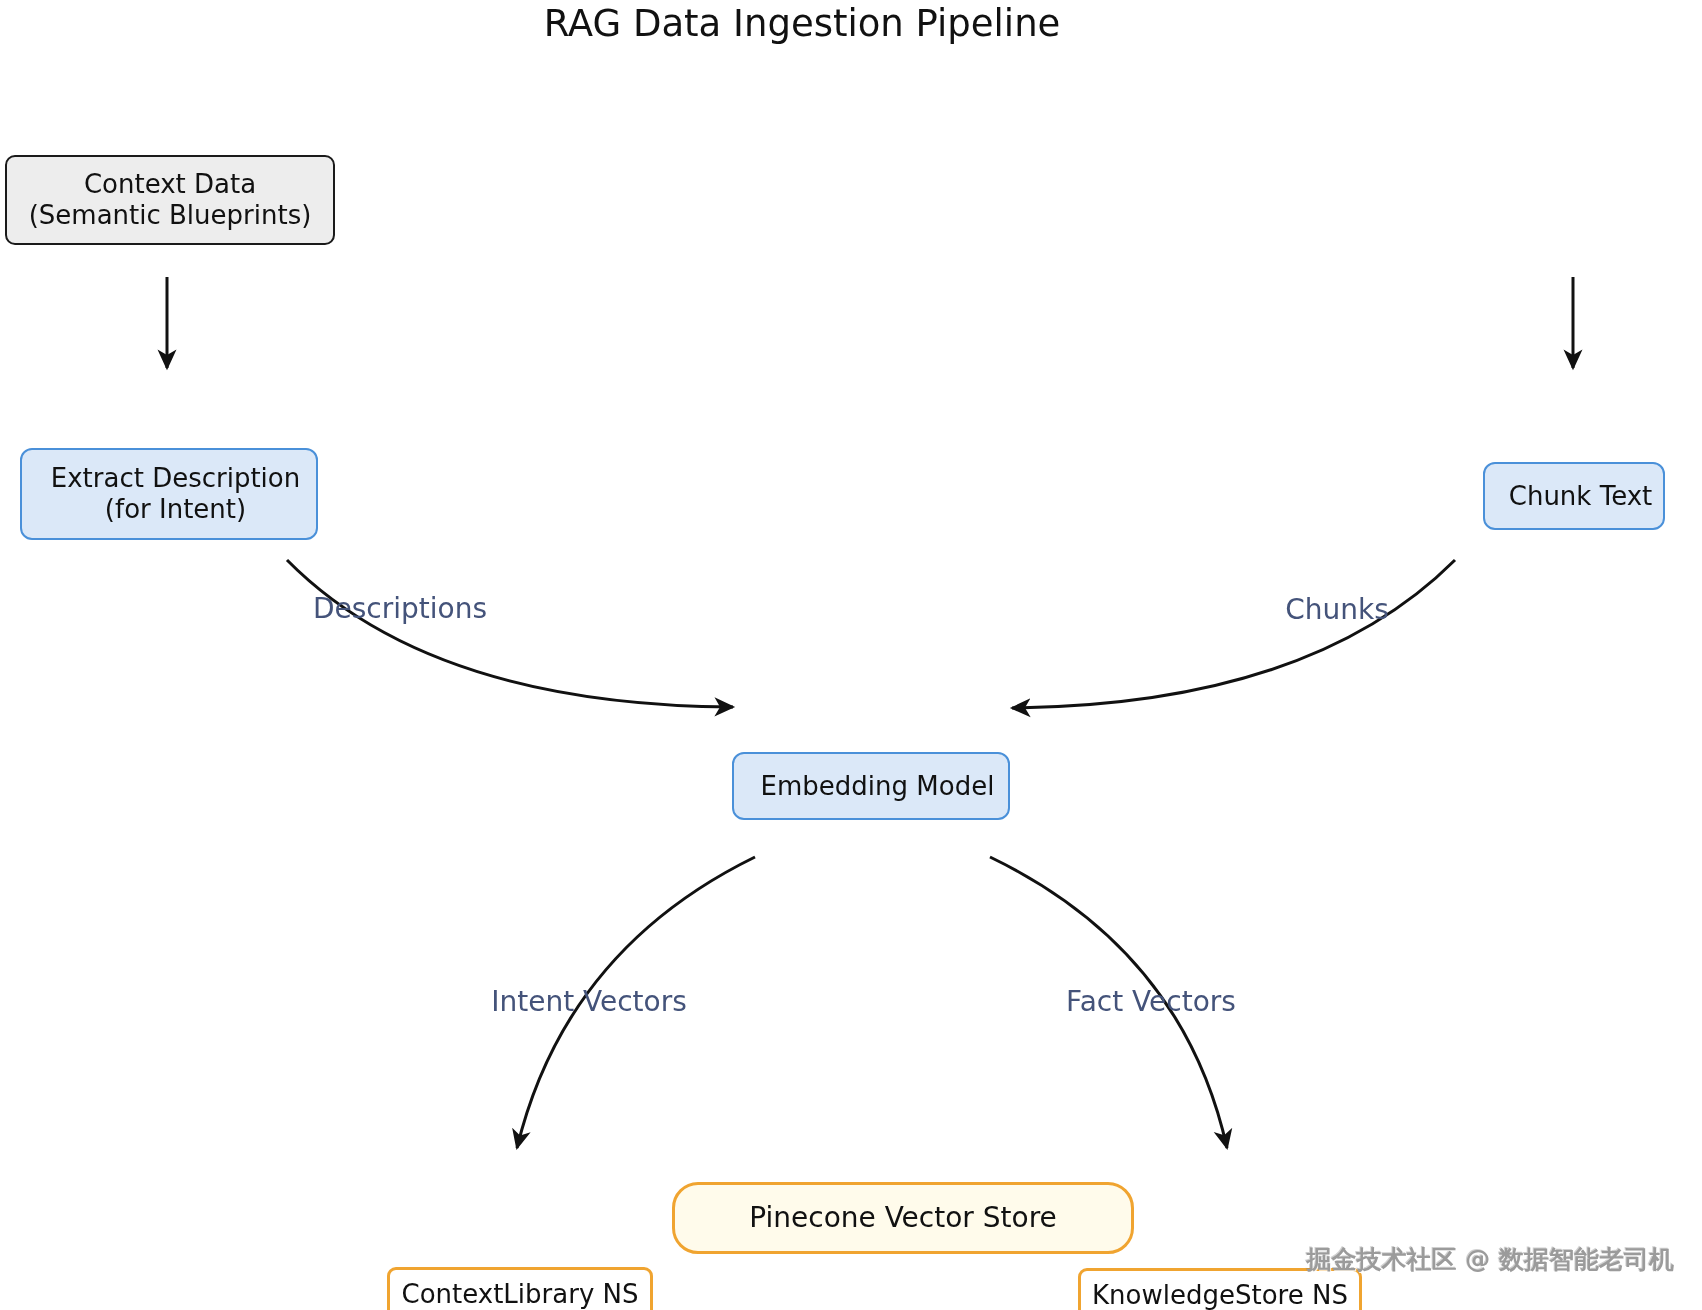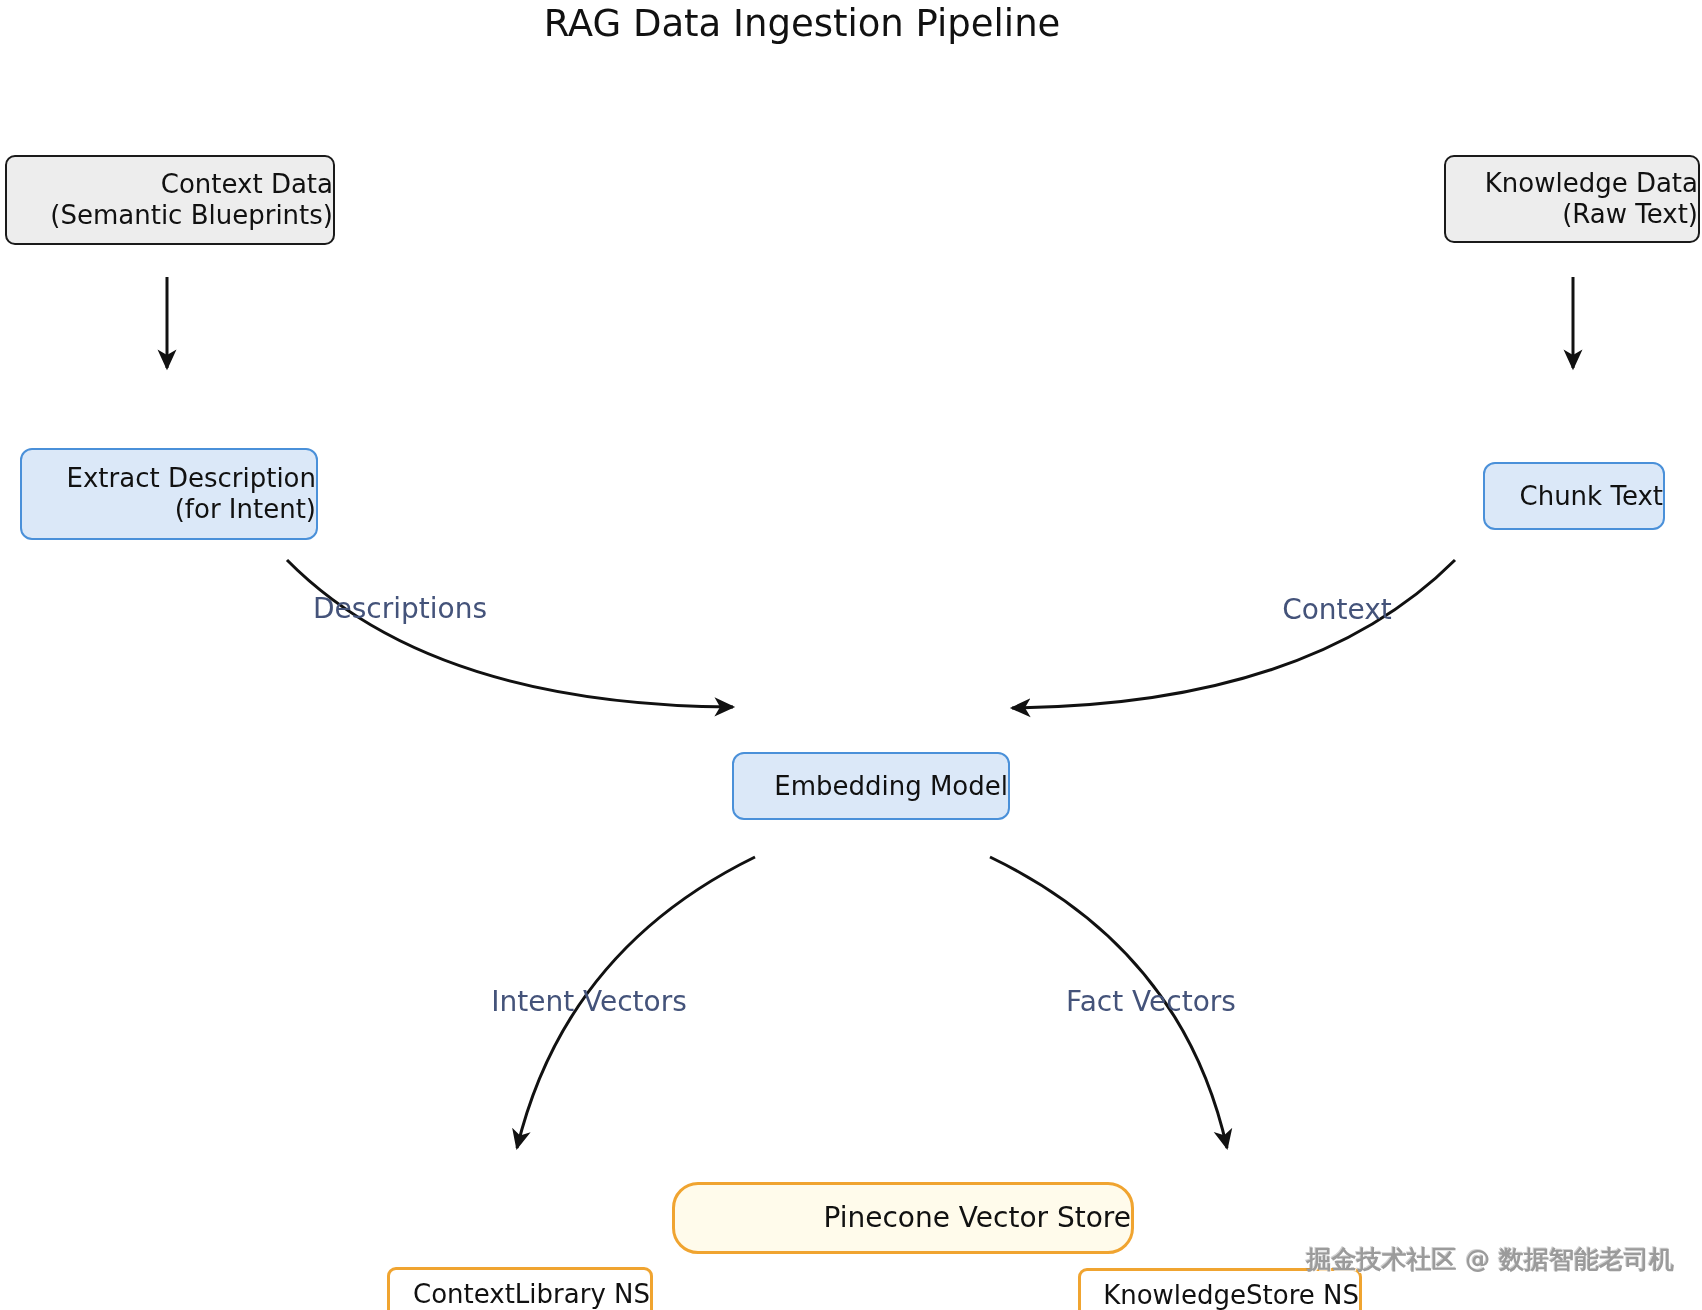--- a/index.html
+++ b/index.html
@@ -13,21 +13,21 @@
   .canvas{
     position:relative; width:1702px; height:1310px; overflow:hidden;
     background:#ffffff; font-family:"DejaVu Sans","Liberation Sans",sans-serif;
   }
   .title{
     position:absolute; top:2px; left:802px; transform:translateX(-50%);
     font-size:37px; color:var(--title-color); white-space:nowrap;
   }
   .node{
     position:absolute; display:flex; flex-direction:column; justify-content:center;
-    align-items:flex-end; text-align:center; box-sizing:border-box;
+    align-items:center; text-align:center; box-sizing:border-box;
     font-size:26px; line-height:1.18; color:#111;
   }
   .node-gray{ background:var(--node-gray-fill); border:2.5px solid var(--node-gray-border); border-radius:10px;}
   .node-blue{ background:var(--node-blue-fill); border:2.5px solid var(--node-blue-border); border-radius:12px;padding-left:13px;}
   .node-cream{background:var(--node-cream-fill); border:3px solid var(--node-orange-border); border-radius:26px; font-size:28px;}
   .node-ns{  background:#ffffff; border:3px solid var(--node-orange-border); border-radius:9px; font-size:26px;}
   .edge-label{
     position:absolute; transform:translateX(-50%); white-space:nowrap;
     font-size:28px; color:var(--edge-label-color);
   }
@@ -59,24 +59,20 @@
     <path class="edge" d="M1455,560 Q1310,705 1012,708" marker-end="url(#ah)"></path>
     <path class="edge" d="M755,857 Q565,950 517,1148" marker-end="url(#ah)"></path>
     <path class="edge" d="M990,857 Q1183,950 1227,1148" marker-end="url(#ah)"></path>
   </svg>
 
   <div class="node node-gray" style="left:5px; top:155px; width:330px; height:90px;">
     <span>Context Data</span>
     <span>(Semantic Blueprints)</span>
   </div>
 
-  <div class="node node-gray" style="left:1444px; top:155px; width:256px; height:88px;">
-    <span>Knowledge Data</span>
-    <span>(Raw Text)</span>
-  </div>
 
   <div class="node node-blue" style="left:20px; top:448px; width:298px; height:92px;">
     <span>Extract Description</span>
     <span>(for Intent)</span>
   </div>
 
   <div class="node node-blue" style="left:1483px; top:462px; width:182px; height:68px;">
     <span>Chunk Text</span>
   </div>
 
@@ -90,19 +86,19 @@
 
   <div class="node node-ns" style="left:387px; top:1267px; width:266px; height:54px;">
     <span>ContextLibrary NS</span>
   </div>
 
   <div class="node node-ns" style="left:1078px; top:1268px; width:284px; height:54px;">
     <span>KnowledgeStore NS</span>
   </div>
 
   <div class="edge-label" style="left:400px; top:592px;">Descriptions</div>
-  <div class="edge-label" style="left:1337px; top:593px;">Context</div>
+  <div class="edge-label" style="left:1337px; top:593px;">Chunks</div>
   <div class="edge-label" style="left:589px; top:985px;">Intent Vectors</div>
   <div class="edge-label" style="left:1151px; top:985px;">Fact Vectors</div>
 
   <div class="watermark">掘金技术社区 @ 数据智能老司机</div>
 
 </div>
 
 </body></html>

